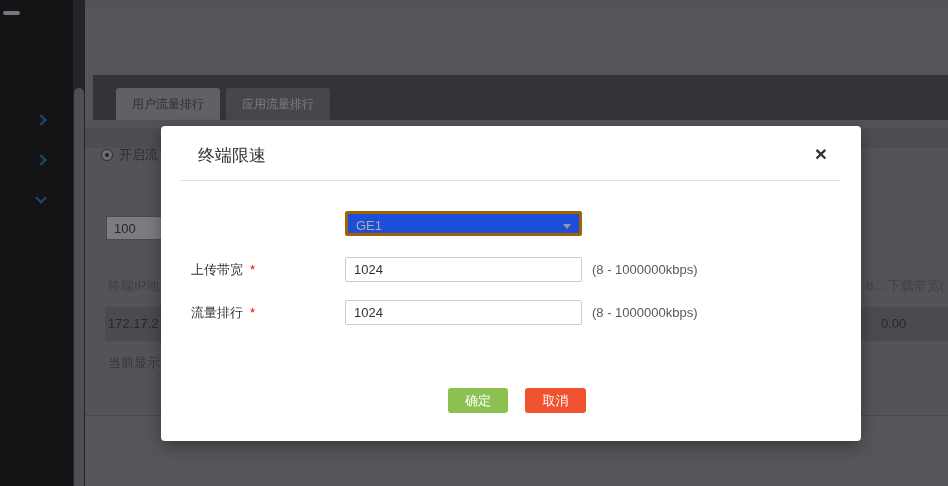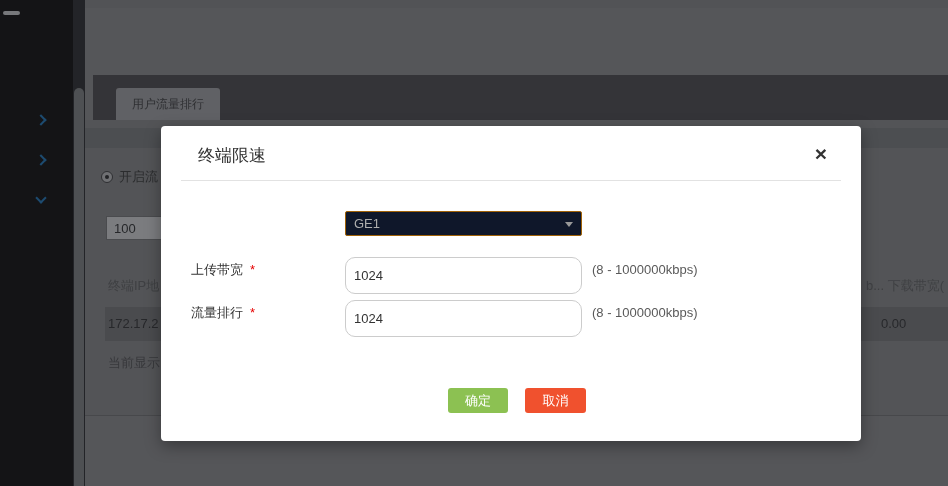--- a/index.html
+++ b/index.html
@@ -21,21 +21,21 @@
   .main { position:absolute; left:85px; top:0; width:863px; height:486px; background:#555659; overflow:hidden; }
   .top-sliver { position:absolute; left:0; top:0; width:863px; height:8px; background:#525356; }
   .title-band { position:absolute; left:0; top:8px; width:863px; height:67px; background:#29292c; }
   .page-title { position:absolute; left:23px; top:27px; font-size:21px; letter-spacing:2px; color:#636467; }
   .tab-bar { position:absolute; left:8px; top:75px; width:863px; height:45px; background:#343438; }
   .tab { position:absolute; top:13px; width:104px; height:32px; line-height:32px; text-align:center; font-size:12px; border-radius:3px 3px 0 0; cursor:pointer; }
   .tab.active { left:23px; background:#606165; color:#2e2f32; }
   .tab.inactive { left:133px; background:#46474a; color:#7c7d80; }
   .panel { position:absolute; left:0; top:120px; width:863px; height:296px; background:#535457; border-bottom:1px solid #47484b; }
   .panel-band { position:absolute; left:0; top:8px; width:863px; height:20px; background:#4c4e51; }
-  .radio-row { position:absolute; left:16px; top:50px; height:14px; display:flex; align-items:center; }
+  .radio-row { position:absolute; left:16px; top:28px; height:14px; display:flex; align-items:center; }
   .radio-circle { width:12px; height:12px; border-radius:50%; border:1px solid #2e2f32; background:#6f7073; position:relative; }
   .radio-circle::after { content:""; position:absolute; left:3px; top:3px; width:4px; height:4px; border-radius:50%; background:#222326; }
   .radio-label { margin-left:6px; font-size:13px; color:#2b2c2e; white-space:nowrap; }
   .count-input { position:absolute; left:21px; top:96px; width:130px; height:24px; background:#7b7c7f; border:1px solid #4a4b4e; color:#26272a; font-size:13px; padding-left:7px; font-family:inherit; }
   .th-text { position:absolute; top:157px; font-size:13px; color:#3f4043; white-space:nowrap; }
   .th-left { left:23px; } .th-right { left:781px; }
   .table-row { position:absolute; left:20px; top:187px; width:843px; height:34px; background:#4a4b4e; }
   .cell { position:absolute; top:9px; font-size:13px; color:#27282b; white-space:nowrap; }
   .cell-ip { left:3px; } .cell-down { left:776px; }
   .footer-status { position:absolute; left:23px; top:234px; font-size:13px; color:#38393c; white-space:nowrap; }
@@ -45,23 +45,23 @@
   .modal { position:absolute; left:161px; top:126px; width:700px; height:315px; background:#ffffff; border-radius:4px; box-shadow:0 5px 16px rgba(0,0,0,.35); }
   .modal-title { position:absolute; left:37px; top:18px; font-size:17px; color:#333333; }
   .modal-close { position:absolute; left:644px; top:12px; width:32px; height:32px; line-height:32px; text-align:center; font-size:21px; font-weight:bold; color:#333; cursor:pointer; }
   .modal-divider { position:absolute; left:20px; top:54px; width:660px; height:0; border-top:1px solid #e2e2e2; }
   .form-row { position:absolute; left:0; width:700px; height:25px; }
   .r1 { top:85px; } .r2 { top:131px; } .r3 { top:174px; }
   .field-label { position:absolute; left:30px; top:0; height:25px; line-height:25px; font-size:13px; color:#333; white-space:nowrap; }
   .req { color:#e60000; margin-left:7px; font-size:13px; }
   .help-icon { display:inline-block; vertical-align:1px; margin-left:10px; width:15px; height:15px; line-height:15px; border-radius:50%; background:#3d3d3d; color:#fff; font-size:10px; font-weight:bold; text-align:center; cursor:pointer; }
   .control { position:absolute; left:184px; top:0; width:237px; height:25px; }
-  .select-box { width:237px; height:25px; background:#0f172a; border:1px solid #a16207; border-radius:2px; color:#aeaeae; font-size:13px; line-height:23px; padding-left:8px; position:relative; cursor:default; }
+  .select-box { width:237px; height:25px; background:#1d4ed8; border:3px solid #a16207; border-radius:2px; color:#aeaeae; font-size:13px; line-height:23px; padding-left:8px; position:relative; cursor:default; }
   .select-caret { position:absolute; right:8px; top:10px; width:0; height:0; border-left:4px solid transparent; border-right:4px solid transparent; border-top:5px solid #999; }
-  .text-input { width:237px; height:37px; border:1px solid #cccccc; border-radius:10px; font-size:13px; color:#333; padding-left:8px; font-family:inherit; outline:none; }
+  .text-input { width:237px; height:25px; border:1px solid #cccccc; border-radius:2px; font-size:13px; color:#333; padding-left:8px; font-family:inherit; outline:none; }
   .hint { position:absolute; left:431px; top:0; height:25px; line-height:25px; font-size:13px; color:#595959; white-space:nowrap; }
   .btn { position:absolute; top:262px; height:25px; border:none; border-radius:3px; color:#ffffff; font-size:13px; font-family:inherit; cursor:pointer; }
   .btn-ok { left:287px; width:60px; background:#8cc152; }
   .btn-cancel { left:364px; width:61px; background:#f0512e; }
 </style>
 </head>
 <body>
 
 <div id="app">
 
@@ -72,20 +72,21 @@
     <span class="chev down c3"></span>
   </div>
   <div class="scroll-track">
     <div class="scroll-thumb"></div>
   </div>
 
   <div class="main">
     <div class="top-sliver"></div>
     <div class="tab-bar">
       <div class="tab active">用户流量排行</div>
+      <div class="tab inactive">应用流量排行</div>
     </div>
     <div class="panel">
       <div class="panel-band"></div>
       <div class="radio-row">
         <span class="radio-circle"></span>
         <span class="radio-label">开启流</span>
       </div>
       <input class="count-input" type="text" value="100" style="">
       <div class="th-text th-left">终端IP地</div>
       <div class="th-text th-right">b... 下载带宽(</div>

